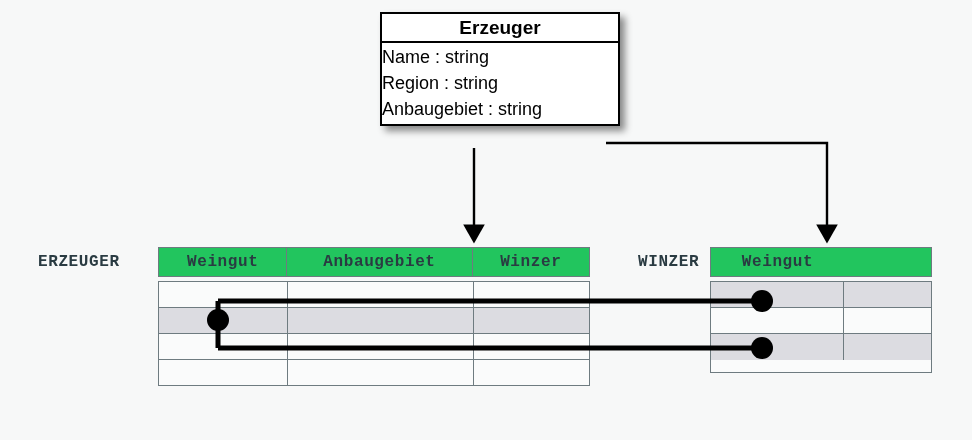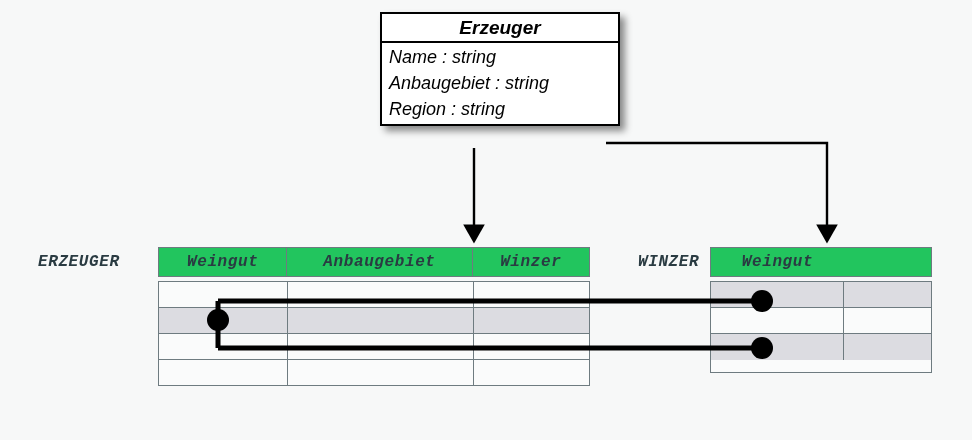--- a/index.html
+++ b/index.html
@@ -10,21 +10,20 @@
     width: 972px;
     height: 440px;
     background: #f7f8f8;
     font-family: "Liberation Sans", sans-serif;
     overflow: hidden;
   }
   #stage {
     position: relative;
     width: 972px;
     height: 380px;
-    font-style: italic;
   }
 
   
   .uml-box {
     position: absolute;
     left: 380px;
     top: 12px;
     width: 240px;
     box-sizing: border-box;
     border: 2px solid #000;
@@ -41,21 +40,20 @@
     border-bottom: 2px solid #000;
     font-family: "Liberation Sans", sans-serif;
   }
   .uml-attrs {
     padding: 1px 0 2px 0;
   }
   .uml-attr {
     font-size: 18px;
     line-height: 26px;
     color: #000;
-    padding-left: 7px;
     white-space: nowrap;
     font-family: "Liberation Sans", sans-serif;
   }
 
   
   .tbl-label {
     position: absolute;
     font-family: "Liberation Mono", monospace;
     font-weight: bold;
     font-size: 16px;
@@ -120,22 +118,22 @@
 </style>
 </head>
 <body>
 
 <div id="stage">
 
   <div class="uml-box">
     <div class="uml-title">Erzeuger</div>
     <div class="uml-attrs">
       <div class="uml-attr">Name : string</div>
+      <div class="uml-attr">Region : string</div>
       <div class="uml-attr">Anbaugebiet : string</div>
-      <div class="uml-attr">Region : string</div>
     </div>
   </div>
 
   <svg class="overlay under" width="972" height="440" viewBox="0 0 972 440">
     <defs>
       <marker id="arrowhead" markerWidth="9" markerHeight="9" refX="1.5" refY="4.5" orient="auto" markerUnits="strokeWidth">
         <path d="M0,0 L0,9 L8,4.5 z" fill="#000000"></path>
       </marker>
     </defs>
 

